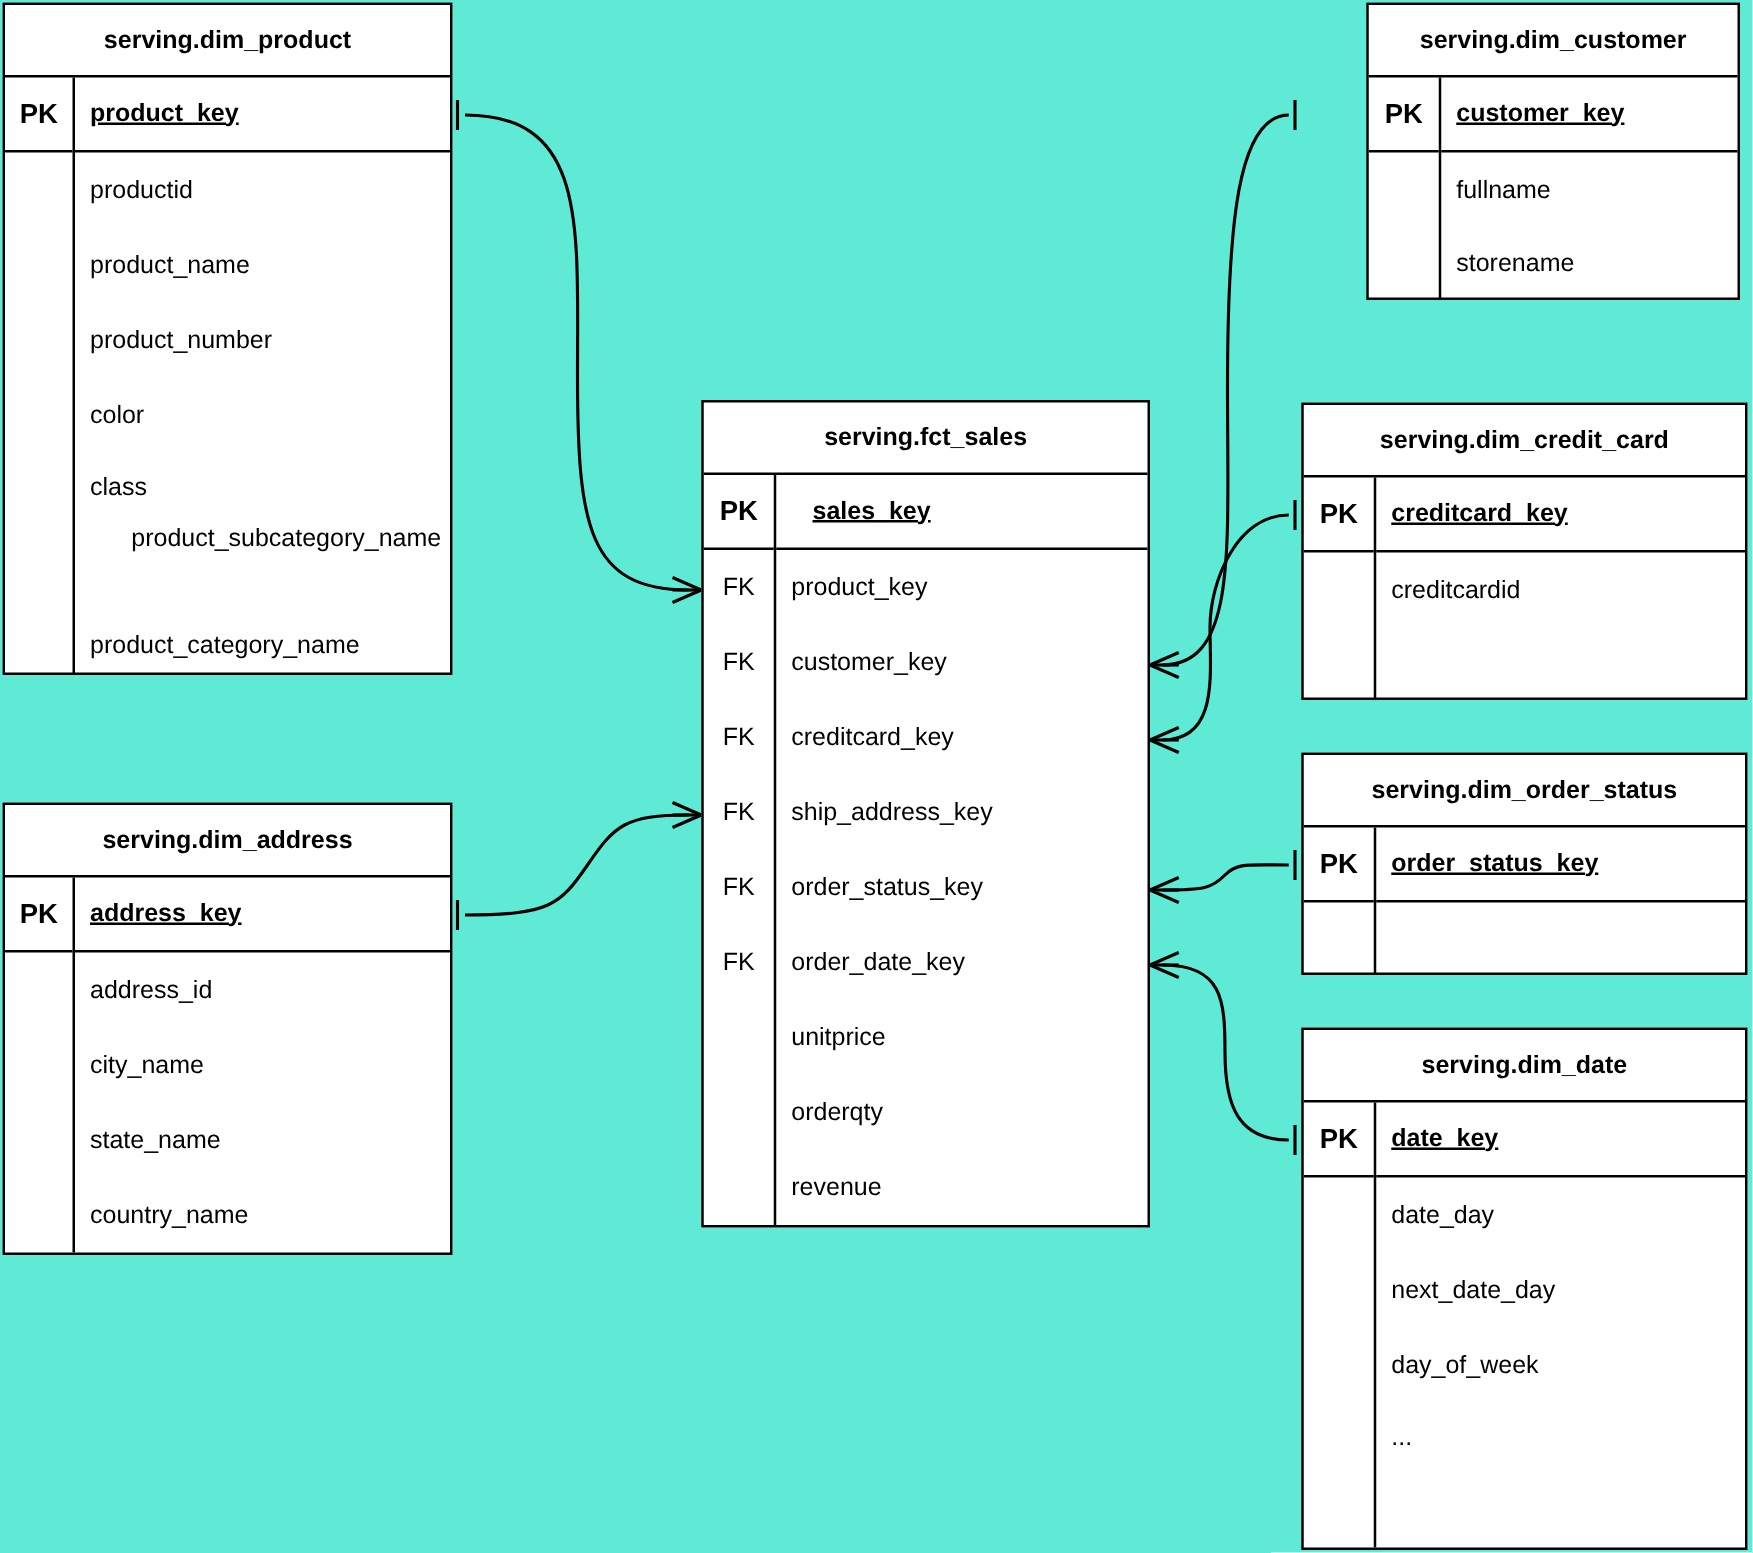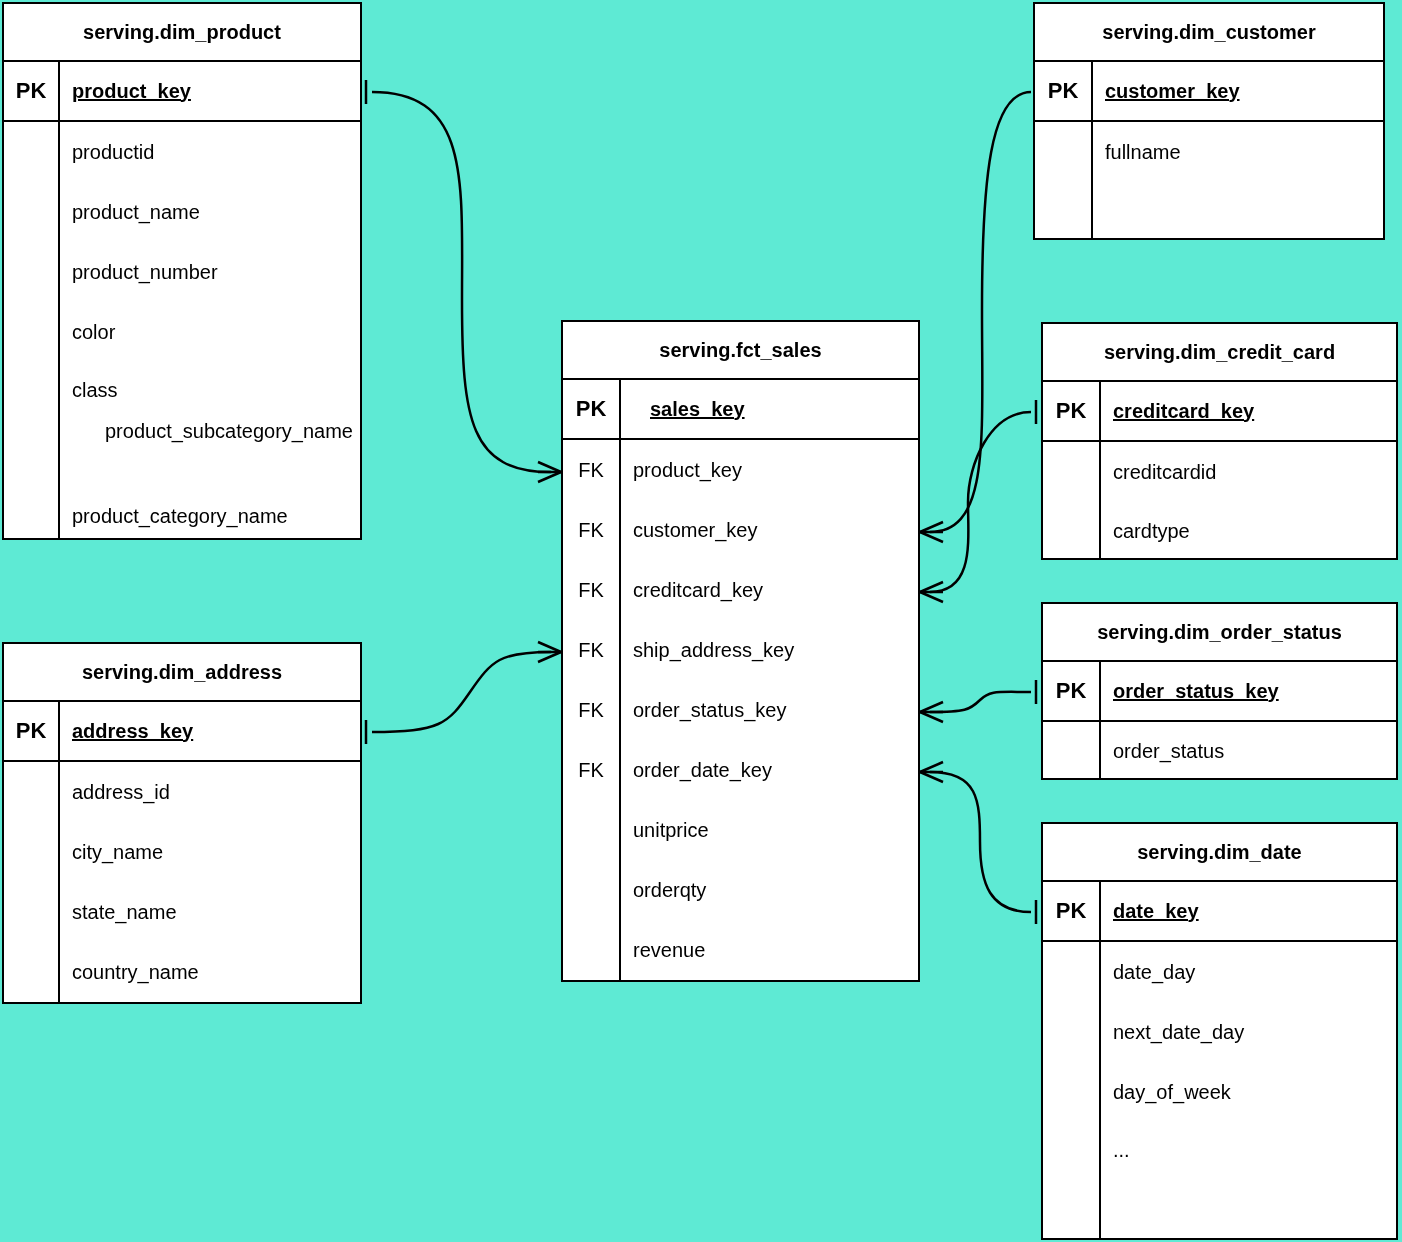--- a/index.html
+++ b/index.html
@@ -256,73 +256,70 @@
           <div class="attr-row-field" style="height:60px;">order_status_key</div>
           <div class="attr-row-field" style="height:60px;">order_date_key</div>
           <div class="attr-row-field" style="height:60px;">unitprice</div>
           <div class="attr-row-field" style="height:60px;">orderqty</div>
           <div class="attr-row-field" style="height:60px;">revenue</div>
         </div>
       </div>
     </div>
   </div>
 
-  <div class="entity-box" style="left:1033px; top:2px; width:352px; height:238px;">
+  <div class="entity-box" style="left:1093px; top:2px; width:299px; height:238px;">
     <div class="entity-header" style="height:58px;">serving.dim_customer</div>
     <div class="entity-body">
       <div class="keycol" style="width:58px;">
         <div class="pk-row-key" style="height:60px;">PK</div>
         <div class="attr-stack-key">
           <div class="attr-row-key" style="height:60px;"></div>
           <div class="attr-row-key" style="height:58px;"></div>
         </div>
       </div>
       <div class="fieldcol">
         <div class="pk-row-field" style="height:60px;">customer_key</div>
         <div class="attr-stack-field">
           <div class="attr-row-field" style="height:60px;">fullname</div>
+          <div class="attr-row-field" style="height:58px;">storename</div>
         </div>
       </div>
     </div>
   </div>
 
   <div class="entity-box" style="left:1041px; top:322px; width:357px; height:238px;">
     <div class="entity-header" style="height:58px;">serving.dim_credit_card</div>
     <div class="entity-body">
       <div class="keycol" style="width:58px;">
         <div class="pk-row-key" style="height:60px;">PK</div>
         <div class="attr-stack-key">
           <div class="attr-row-key" style="height:60px;"></div>
           <div class="attr-row-key" style="height:58px;"></div>
         </div>
       </div>
       <div class="fieldcol">
         <div class="pk-row-field" style="height:60px;">creditcard_key</div>
         <div class="attr-stack-field">
           <div class="attr-row-field" style="height:60px;">creditcardid</div>
-          <div class="attr-row-field" style="height:58px;">cardtype</div>
         </div>
       </div>
     </div>
   </div>
 
   <div class="entity-box" style="left:1041px; top:602px; width:357px; height:178px;">
     <div class="entity-header" style="height:58px;">serving.dim_order_status</div>
     <div class="entity-body">
       <div class="keycol" style="width:58px;">
         <div class="pk-row-key" style="height:60px;">PK</div>
         <div class="attr-stack-key">
           <div class="attr-row-key" style="height:58px;"></div>
         </div>
       </div>
       <div class="fieldcol">
         <div class="pk-row-field" style="height:60px;">order_status_key</div>
-        <div class="attr-stack-field">
-          <div class="attr-row-field" style="height:58px;">order_status</div>
-        </div>
       </div>
     </div>
   </div>
 
   <div class="entity-box" style="left:1041px; top:822px; width:357px; height:418px;">
     <div class="entity-header" style="height:58px;">serving.dim_date</div>
     <div class="entity-body">
       <div class="keycol" style="width:58px;">
         <div class="pk-row-key" style="height:60px;">PK</div>
         <div class="attr-stack-key">

